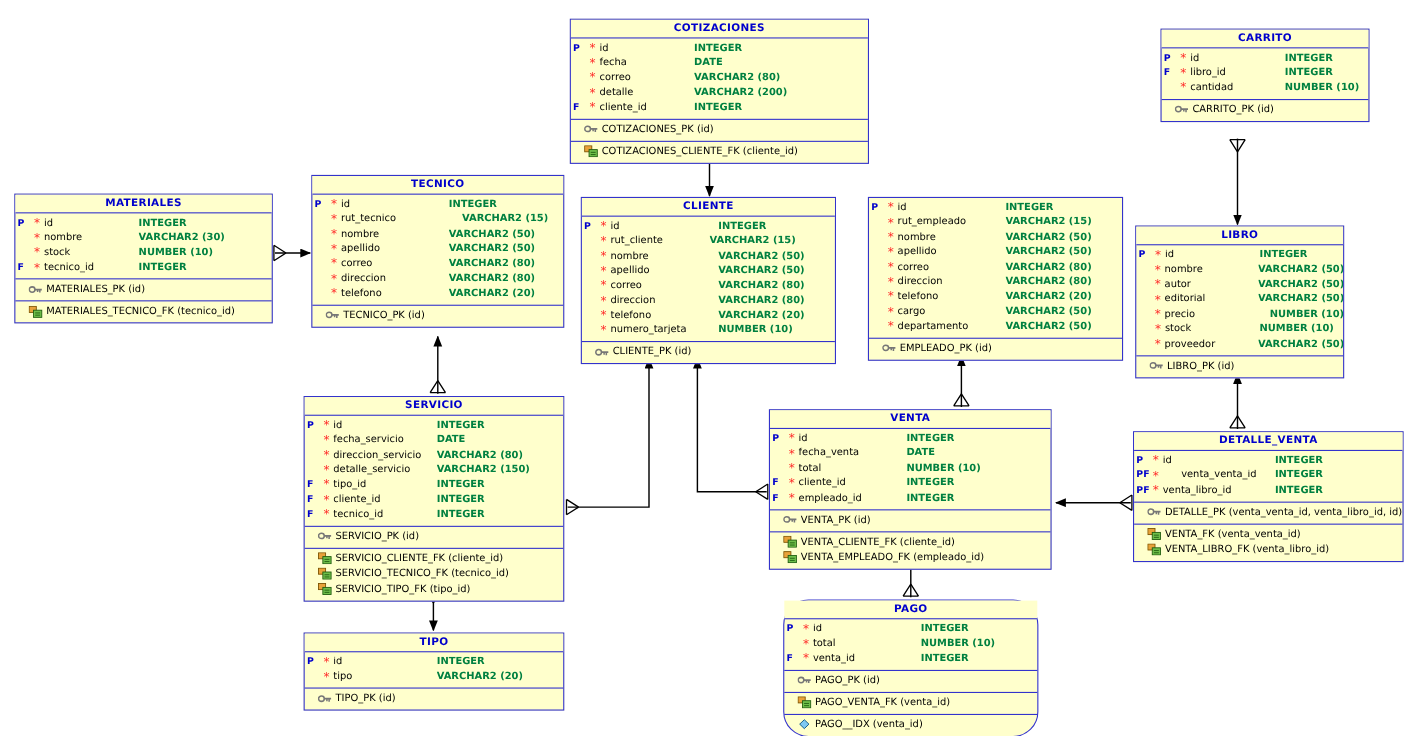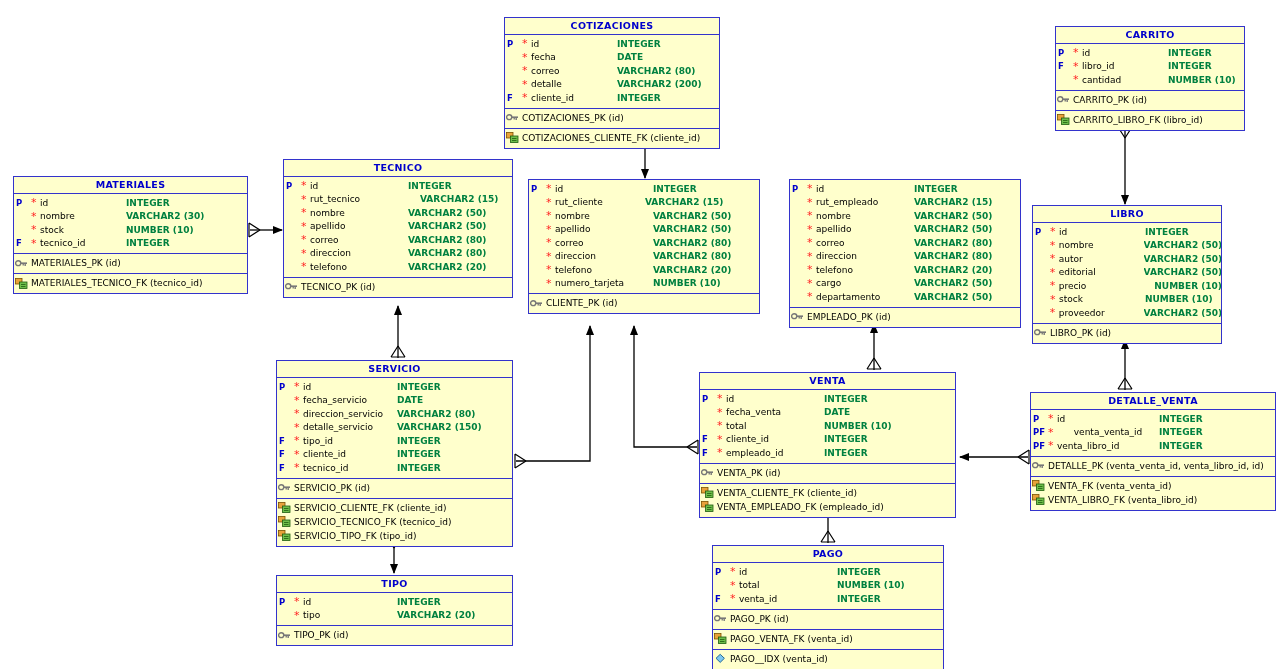--- a/index.html
+++ b/index.html
@@ -80,21 +80,21 @@
     font-weight: bold;
     font-size: 9px;
     box-sizing: border-box;
     overflow: hidden;
   }
   .cons-row {
     display: flex;
     align-items: center;
     height: 14px;
     font-size: 9px;
-    padding-left: 1px;
+    padding-left: 12px;
     white-space: nowrap;
     text-align: center;
   }
   .cons-row .lbl {
     color: #000000;
     padding-left: 3px;
     font-size: 9px;
   }
   .ico {
     width: 13px;
@@ -168,21 +168,21 @@
       </g>
 
       <path d="M1125,390 L1125,340" marker-end="url(#arrowhead)"></path>
       <g stroke-width="1.2">
         <path d="M1118,389 L1125,378 M1132,389 L1125,378 M1118,389 L1132,389"></path>
       </g>
     </g>
   </svg>
 
   <div id="entities-host">
-      <div class="entity" style="left: 504px; top: 17px; width: 216px;">
+      <div class="entity" style="left: 518px; top: 17px; width: 272px;">
         <div class="ent-title">COTIZACIONES</div>
         <div class="ent-section">
           <div class="attr-row">
             <span class="col-key">P</span>
             <span class="col-null">*</span>
             <span class="col-name" style="width: 86px;">id</span>
             <span class="col-type">INTEGER</span>
           </div>
           <div class="attr-row">
             <span class="col-key"></span>
@@ -263,32 +263,20 @@
               <svg width="13" height="11" viewBox="0 0 13 11">
                 <ellipse cx="3.2" cy="5.2" rx="2.6" ry="2.4" fill="none" stroke="#777" stroke-width="1.4"></ellipse>
                 <path d="M5.6,5.2 L12,5.2" stroke="#777" stroke-width="1.6"></path>
                 <path d="M10.2,5.2 L10.2,8" stroke="#777" stroke-width="1.4"></path>
                 <path d="M8.2,5.2 L8.2,7.4" stroke="#777" stroke-width="1.4"></path>
               </svg>
             </span>
             <span class="lbl">CARRITO_PK (id)</span>
           </div>
         </div>
-        <div class="ent-section">
-          <div class="cons-row">
-            <span class="ico">
-              <svg width="13" height="11" viewBox="0 0 13 11">
-                <rect x="0.5" y="0.5" width="6.5" height="5.5" fill="#e8a23a" stroke="#7a5200" stroke-width="0.8"></rect>
-                <rect x="4.5" y="4" width="7.5" height="6.5" fill="#6fbf4a" stroke="#1f5c0f" stroke-width="0.8"></rect>
-                <path d="M6,6.5 L10.5,6.5 M6,8.5 L10.5,8.5" stroke="#1f5c0f" stroke-width="0.8"></path>
-              </svg>
-            </span>
-            <span class="lbl">CARRITO_LIBRO_FK (libro_id)</span>
-          </div>
-        </div>
       </div>
       <div class="entity" style="left: 13px; top: 176px; width: 235px;">
         <div class="ent-title">MATERIALES</div>
         <div class="ent-section">
           <div class="attr-row">
             <span class="col-key">P</span>
             <span class="col-null">*</span>
             <span class="col-name" style="width: 86px;">id</span>
             <span class="col-type">INTEGER</span>
           </div>
@@ -391,20 +379,21 @@
                 <path d="M5.6,5.2 L12,5.2" stroke="#777" stroke-width="1.6"></path>
                 <path d="M10.2,5.2 L10.2,8" stroke="#777" stroke-width="1.4"></path>
                 <path d="M8.2,5.2 L8.2,7.4" stroke="#777" stroke-width="1.4"></path>
               </svg>
             </span>
             <span class="lbl">TECNICO_PK (id)</span>
           </div>
         </div>
       </div>
       <div class="entity" style="left: 528px; top: 179px; width: 232px;">
+        <div class="ent-title">CLIENTE</div>
         <div class="ent-section">
           <div class="attr-row">
             <span class="col-key">P</span>
             <span class="col-null">*</span>
             <span class="col-name" style="width: 98px;">id</span>
             <span class="col-type">INTEGER</span>
           </div>
           <div class="attr-row">
             <span class="col-key"></span>
             <span class="col-null">*</span>
@@ -806,21 +795,21 @@
               <svg width="13" height="11" viewBox="0 0 13 11">
                 <rect x="0.5" y="0.5" width="6.5" height="5.5" fill="#e8a23a" stroke="#7a5200" stroke-width="0.8"></rect>
                 <rect x="4.5" y="4" width="7.5" height="6.5" fill="#6fbf4a" stroke="#1f5c0f" stroke-width="0.8"></rect>
                 <path d="M6,6.5 L10.5,6.5 M6,8.5 L10.5,8.5" stroke="#1f5c0f" stroke-width="0.8"></path>
               </svg>
             </span>
             <span class="lbl">VENTA_LIBRO_FK (venta_libro_id)</span>
           </div>
         </div>
       </div>
-      <div class="entity" style="left: 712px; top: 545px; width: 232px;">
+      <div class="entity" style="left: 712px; top: 545px; width: 232px; border-radius: 23px;">
         <div class="ent-title">PAGO</div>
         <div class="ent-section">
           <div class="attr-row">
             <span class="col-key">P</span>
             <span class="col-null">*</span>
             <span class="col-name" style="width: 98px;">id</span>
             <span class="col-type">INTEGER</span>
           </div>
           <div class="attr-row">
             <span class="col-key"></span>

